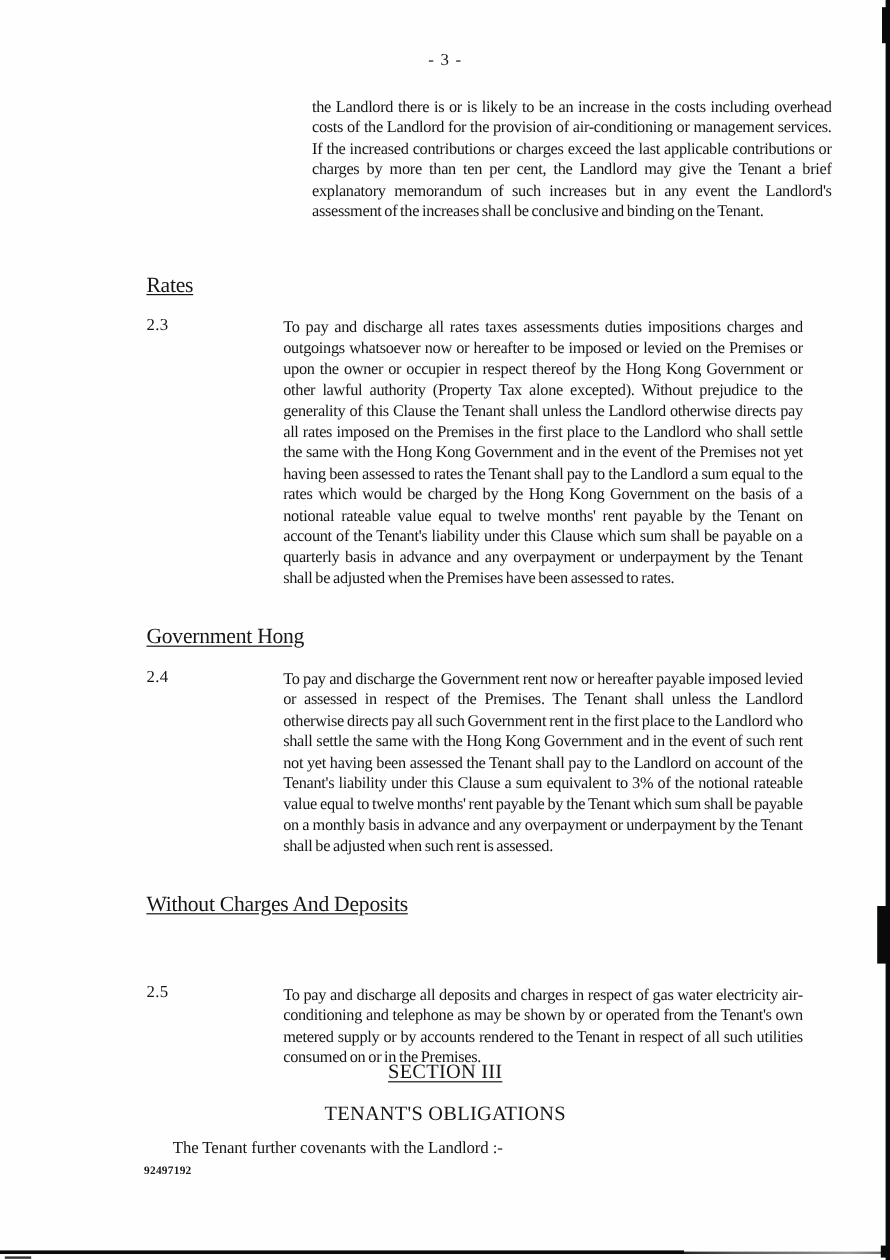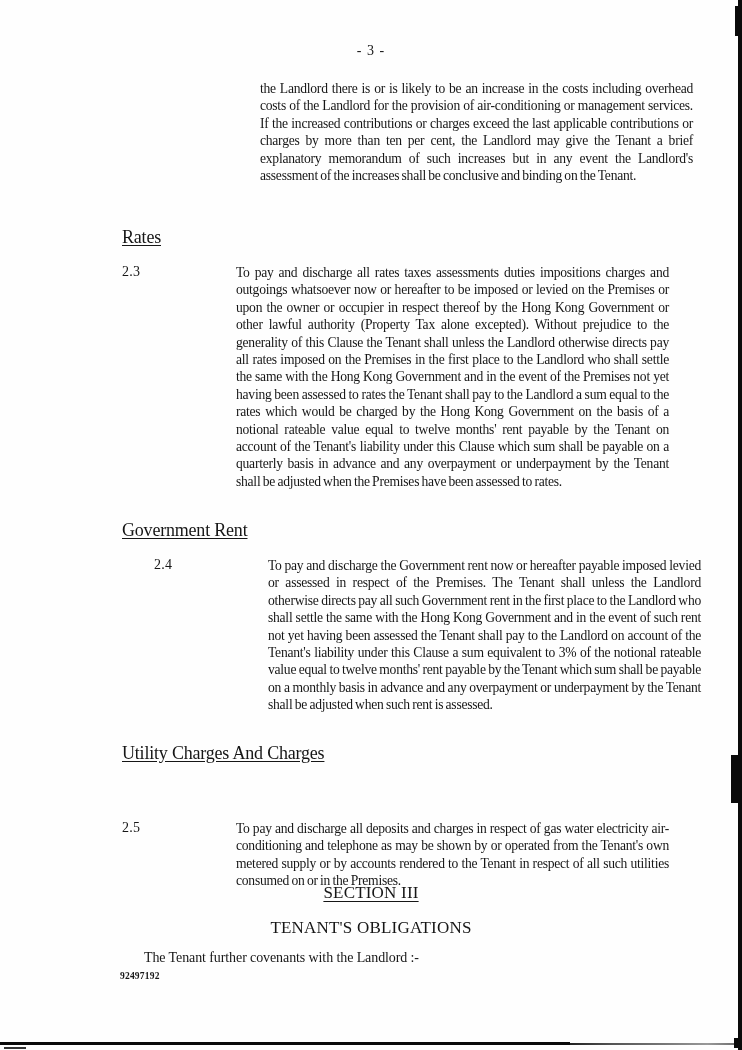--- a/index.html
+++ b/index.html
@@ -110,27 +110,27 @@
   <div class="page-number">- 3 -</div>
 
   <div class="continuation body-text">the Landlord there is or is likely to be an increase in the costs including overhead costs of the Landlord for the provision of air-conditioning or management services. If the increased contributions or charges exceed the last applicable contributions or charges by more than ten per cent, the Landlord may give the Tenant a brief explanatory memorandum of such increases but in any event the Landlord's assessment of the increases shall be conclusive and binding on the Tenant.</div>
 
   <div class="section-heading" style="top:227px;">Rates</div>
   <div class="clause" style="top:264px;">
     <div class="clause-number">2.3</div>
     <div class="clause-text body-text">To pay and discharge all rates taxes assessments duties impositions charges and outgoings whatsoever now or hereafter to be imposed or levied on the Premises or upon the owner or occupier in respect thereof by the Hong Kong Government or other lawful authority (Property Tax alone excepted). Without prejudice to the generality of this Clause the Tenant shall unless the Landlord otherwise directs pay all rates imposed on the Premises in the first place to the Landlord who shall settle the same with the Hong Kong Government and in the event of the Premises not yet having been assessed to rates the Tenant shall pay to the Landlord a sum equal to the rates which would be charged by the Hong Kong Government on the basis of a notional rateable value equal to twelve months' rent payable by the Tenant on account of the Tenant's liability under this Clause which sum shall be payable on a quarterly basis in advance and any overpayment or underpayment by the Tenant shall be adjusted when the Premises have been assessed to rates.</div>
   </div>
 
-  <div class="section-heading" style="top:520px;">Government Rent</div>
-  <div class="clause" style="top:557px;margin-left:32px;">
+  <div class="section-heading" style="top:520px;">Government Hong</div>
+  <div class="clause" style="top:557px;">
     <div class="clause-number">2.4</div>
     <div class="clause-text body-text">To pay and discharge the Government rent now or hereafter payable imposed levied or assessed in respect of the Premises. The Tenant shall unless the Landlord otherwise directs pay all such Government rent in the first place to the Landlord who shall settle the same with the Hong Kong Government and in the event of such rent not yet having been assessed the Tenant shall pay to the Landlord on account of the Tenant's liability under this Clause a sum equivalent to 3% of the notional rateable value equal to twelve months' rent payable by the Tenant which sum shall be payable on a monthly basis in advance and any overpayment or underpayment by the Tenant shall be adjusted when such rent is assessed.</div>
   </div>
 
-  <div class="section-heading" style="top:743px;">Utility Charges And Charges</div>
+  <div class="section-heading" style="top:743px;">Without Charges And Deposits</div>
   <div class="clause" style="top:780px;margin-top:40px;">
     <div class="clause-number">2.5</div>
     <div class="clause-text body-text">To pay and discharge all deposits and charges in respect of gas water electricity air-conditioning and telephone as may be shown by or operated from the Tenant's own metered supply or by accounts rendered to the Tenant in respect of all such utilities consumed on or in the Premises.</div>
   </div>
 
   <div class="centered-title" style="top:883px;">
     <span class="underlined">SECTION III</span>
   </div>
   <div class="centered-title" style="top:918px;">TENANT'S OBLIGATIONS</div>
 

